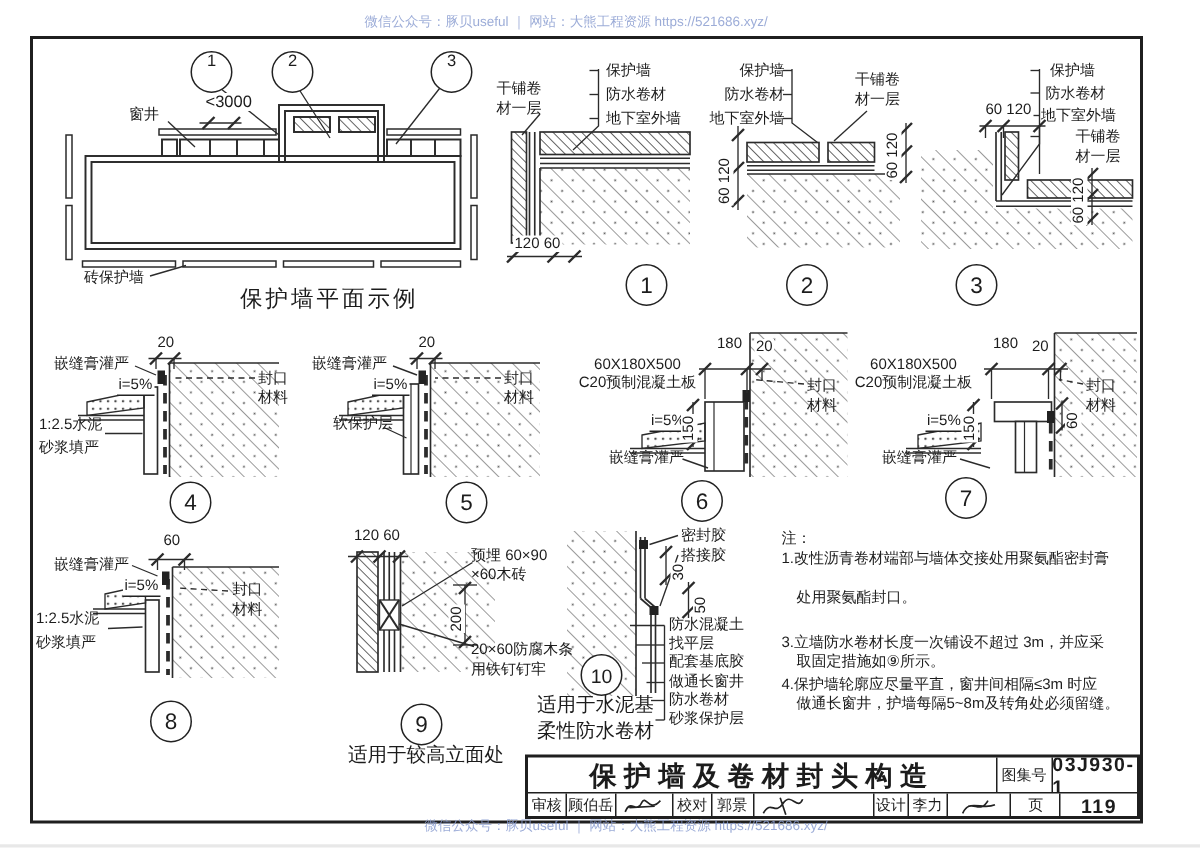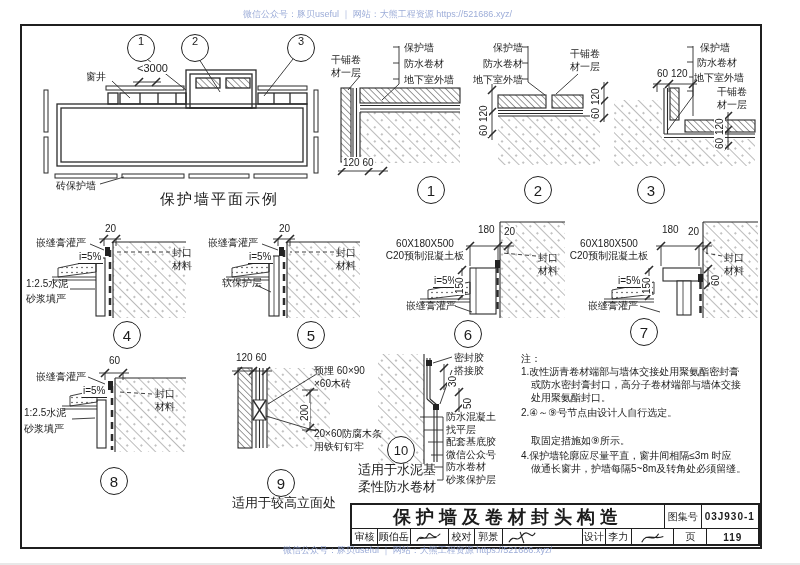--- a/index.html
+++ b/index.html
@@ -26,21 +26,21 @@
   .tb{position:absolute;left:350px;top:503px;width:410px;height:43px;border:2px solid #1f1f1f;
       box-sizing:border-box;z-index:5;background:transparent;display:flex;flex-direction:column;}
   .tb .row{display:flex;flex:0 0 auto;}
   .tb .cell{border-left:1.4px solid #1f1f1f;box-sizing:border-box;display:flex;
             align-items:center;justify-content:center;overflow:hidden;}
   .tb .cell:first-child{border-left:none;}
   .tb .r1{height:23px;border-bottom:1.4px solid #1f1f1f;}
   .tb .r2{height:16px;}
   .tb .title{font-size:18px;font-weight:bold;letter-spacing:5px;}
   .tb .sm{font-size:10px;}
-  .tb .no{font-size:10px;font-weight:bold;letter-spacing:1px;text-align:center;}
+  .tb .no{font-size:13px;font-weight:bold;letter-spacing:1px;}
   .layers{position:absolute;left:446px;top:411px;font-size:10px;line-height:12.6px;z-index:3;}
   .note{position:absolute;left:521px;font-size:10px;white-space:nowrap;z-index:3;}
 </style>
 </head>
 <body>
 
 <div class="page">
 
   <div class="wm" style="left:243px;top:8px;">微信公众号：豚贝useful ｜ 网站：大熊工程资源 https://521686.xyz/</div>
   <div class="wm" style="left:283px;top:544px;">微信公众号：豚贝useful ｜ 网站：大熊工程资源 https://521686.xyz/</div>
@@ -485,33 +485,32 @@
   <div class="lbl two" style="left:454px;top:351px;">
     <div>密封胶</div>
     <div>搭接胶</div>
     </div>
   <div class="vdim" style="left:447px;top:388px;">30</div>
   <div class="vdim" style="left:462px;top:410px;">50</div>
   <div class="layers">
     <div>防水混凝土</div>
     <div>找平层</div>
     <div>配套基底胶</div>
-    <div>微信公众号</div>
+    <div>做通长窗井</div>
     <div>防水卷材</div>
     <div>砂浆保护层</div>
   </div>
   <div class="dcirc" style="left:387px;top:436px;font-size:13px;">10</div>
   <div class="cap" style="left:358px;top:461px;">适用于水泥基</div>
   <div class="cap" style="left:358px;top:478px;">柔性防水卷材</div>
 
   <div class="note" style="top:352px;">注：</div>
   <div class="note" style="top:365px;">1.改性沥青卷材端部与墙体交接处用聚氨酯密封膏</div>
-  <div class="note" style="top:378px;">　或防水密封膏封口，高分子卷材端部与墙体交接</div>
   <div class="note" style="top:391px;">　处用聚氨酯封口。</div>
-  <div class="note" style="top:406px;">2.④～⑨号节点由设计人自行选定。</div>
+  <div class="note" style="top:421px;">3.立墙防水卷材长度一次铺设不超过 3m，并应采</div>
   <div class="note" style="top:434px;">　取固定措施如⑨所示。</div>
   <div class="note" style="top:449px;">4.保护墙轮廓应尽量平直，窗井间相隔≤3m 时应</div>
   <div class="note" style="top:462px;">　做通长窗井，护墙每隔5~8m及转角处必须留缝。</div>
 
   <div class="tb">
     <div class="row r1">
       <div class="cell title" style="width:315px;">保护墙及卷材封头构造</div>
       <div class="cell sm" style="width:37px;">图集号</div>
       <div class="cell no" style="width:58px;">03J930-1</div>
     </div>

